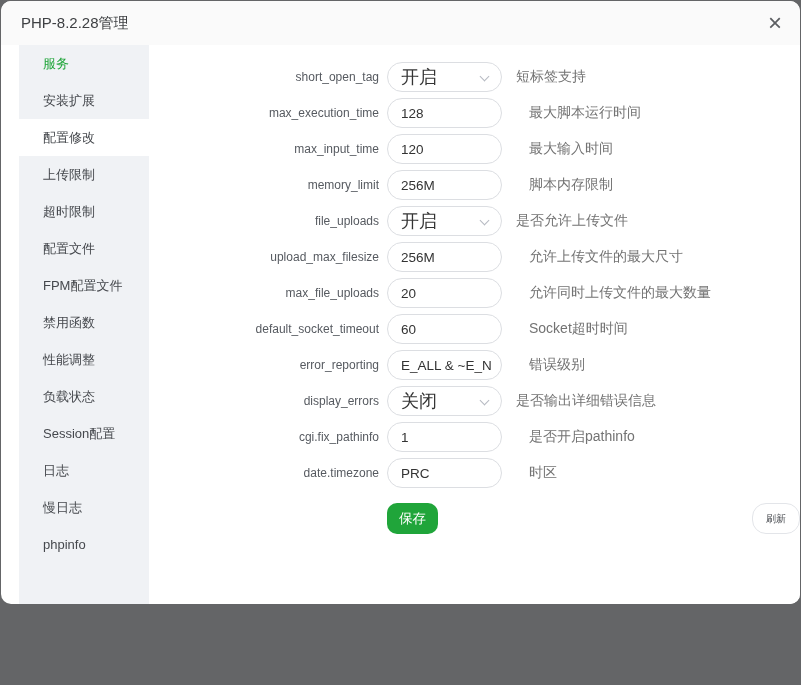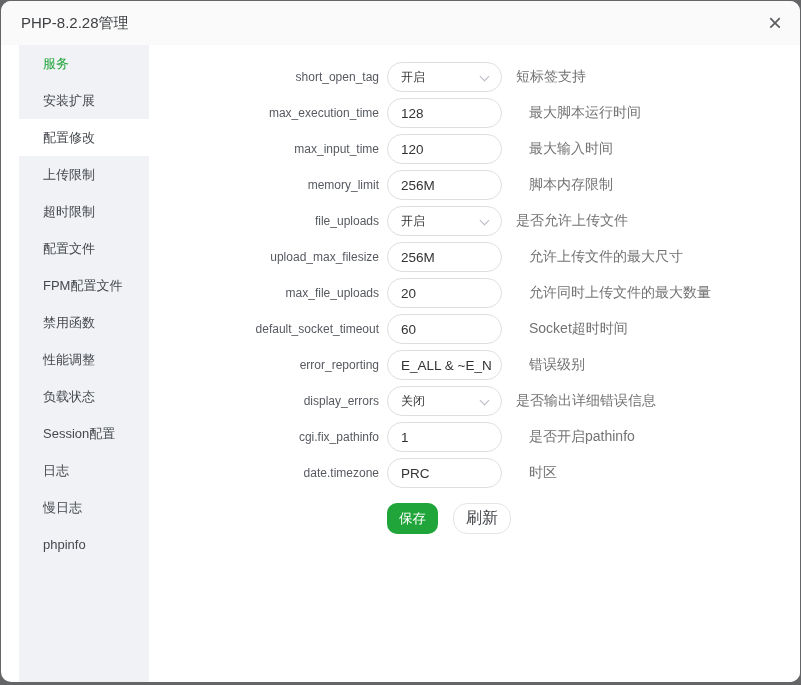--- a/index.html
+++ b/index.html
@@ -5,21 +5,21 @@
   * { margin:0; padding:0; box-sizing:border-box; }
   html,body { width:801px; height:685px; }
   body {
     background:#646567;
     font-family:"Liberation Sans","DejaVu Sans",sans-serif;
     position:relative;
     overflow:hidden;
   }
   .modal {
     position:absolute; left:1px; top:1px;
-    width:799px; height:681px;
+    width:799px; height:603px;
     background:#ffffff;
     border-radius:10px;
     overflow:hidden;
   }
   
   .titlebar {
     height:44px; background:#fafafa;
     display:flex; align-items:center; justify-content:space-between;
     padding:0 18px 0 20px;
   }
@@ -46,41 +46,41 @@
   }
   .ctrl {
     width:115px; height:30px; margin-left:8px; flex-shrink:0;
     border:1px solid #dcdee2; border-radius:15px; background:#fff;
     font-size:13.5px; color:#333; padding:0 10px 0 13px;
     outline:none; font-family:inherit;
   }
   .sel {
     position:relative; display:flex; align-items:center; cursor:pointer;
   }
-  .sel .sel-text { font-size:12px; color:#333; }
+  .sel .sel-text { font-size:18px; color:#333; }
   .chev {
     position:absolute; right:13px; top:10px;
     width:7px; height:7px;
     border-right:1.4px solid #b6bac2; border-bottom:1.4px solid #b6bac2;
     transform:rotate(45deg);
   }
   .desc { font-size:14px; color:#737373; white-space:nowrap; }
   .desc.after-select { margin-left:14px; }
   .desc.after-input  { margin-left:27px; }
   
-  .btn-row { display:flex; margin-top:15px; padding-left:238px; }
+  .btn-row { display:flex; margin-top:15px; padding-left:238px;justify-content:space-between; }
   .btn-save {
     min-width:46px; height:31px; padding:0 12px;
     background:#20a53a; color:#fff; border:none; border-radius:10px;
     font-size:13.5px; cursor:pointer; font-family:inherit;
   }
   .btn-refresh {
     min-width:48px; height:31px; padding:0 12px; margin-left:15px;
     background:#fff; color:#44474c; border:1px solid #e3e5e9; border-radius:14px;
-    font-size:16px; cursor:pointer; font-family:inherit;
+    font-size:10px; cursor:pointer; font-family:inherit;
   }
 </style>
 </head>
 <body>
 
 <div class="modal">
 
   <div class="titlebar">
     <span class="title">PHP-8.2.28管理</span>
     <span class="close">×</span>

